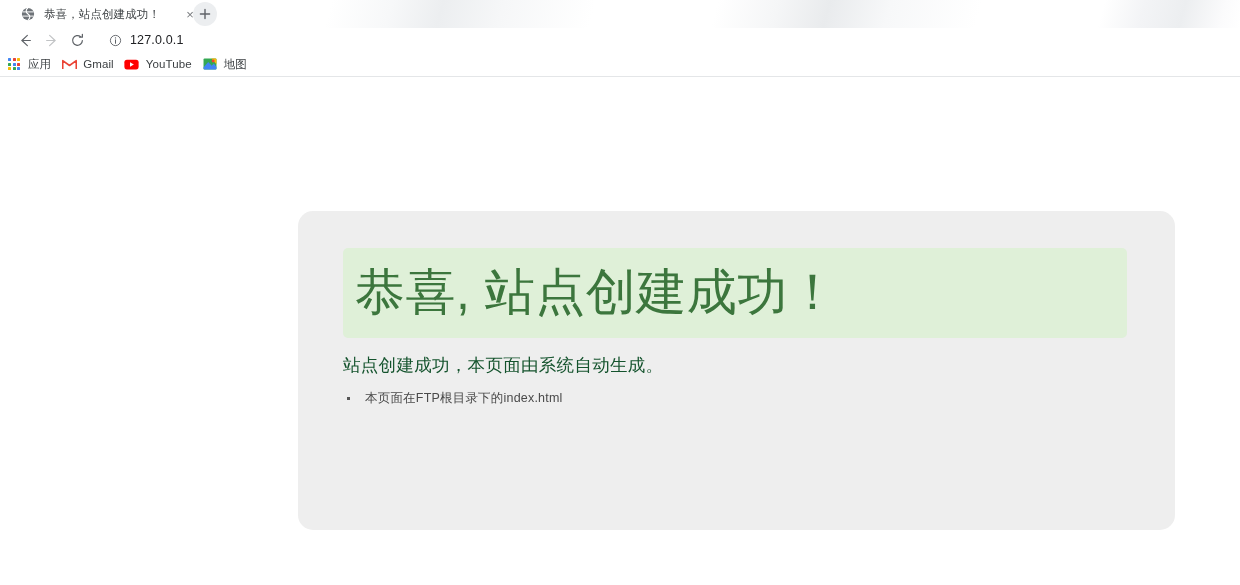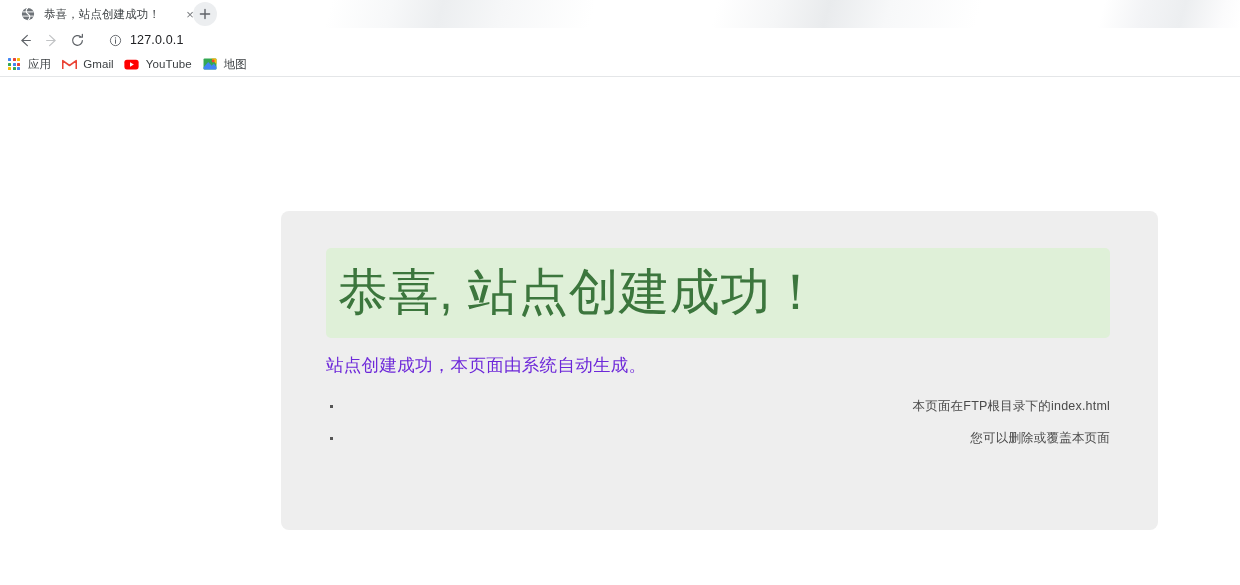--- a/index.html
+++ b/index.html
@@ -216,25 +216,25 @@
   .page-viewport {
     width: 1240px;
     height: 507px;
     background: #ffffff;
     overflow: hidden;
     position: relative;
   }
 
   .content-container {
     position: absolute;
-    left: 281px;
+    left: 298px;
     top: 134px;
     width: 877px;
     background: #eeeeee;
-    border-radius: 8px;
+    border-radius: 15px;
     padding: 37px 48px 0 45px;
     height: 319px;
   }
 
   .success-banner {
     background: #dff0d8;
     border-radius: 5px;
     padding: 16px 22px 18px 12px;
     margin-bottom: 14px;
   }
@@ -244,40 +244,39 @@
     font-weight: 400;
     color: #3c763d;
     line-height: 1.12;
     letter-spacing: 0.5px;
     white-space: nowrap;
   }
 
   .subheading {
     font-size: 17.5px;
     font-weight: 400;
-    color: #6d28d9;
+    color: #14532d;
     letter-spacing: 0.3px;
-    margin-bottom: 20px;
+    margin-bottom: 12px;
     line-height: 1.5;
   }
 
   .info-list {
     list-style: none;
     padding-left: 4px;
   }
 
   .info-list li {
     position: relative;
     padding-left: 18px;
     font-size: 12.5px;
     color: #4a4a4a;
     line-height: 1.4;
     margin-bottom: 14px;
     letter-spacing: 0.2px;
-    text-align: right;
   }
 
   .info-list li::before {
     content: "";
     position: absolute;
     left: 0;
     top: 7px;
     width: 3px;
     height: 3px;
     background: #555555;
@@ -402,16 +401,15 @@
   <div class="content-container">
 
     <div class="success-banner">
       <h1>恭喜, 站点创建成功！</h1>
     </div>
 
     <p class="subheading">站点创建成功，本页面由系统自动生成。</p>
 
     <ul class="info-list">
       <li>本页面在FTP根目录下的index.html</li>
-      <li>您可以删除或覆盖本页面</li>
     </ul>
   </div>
 </div>
 
 </body></html>

